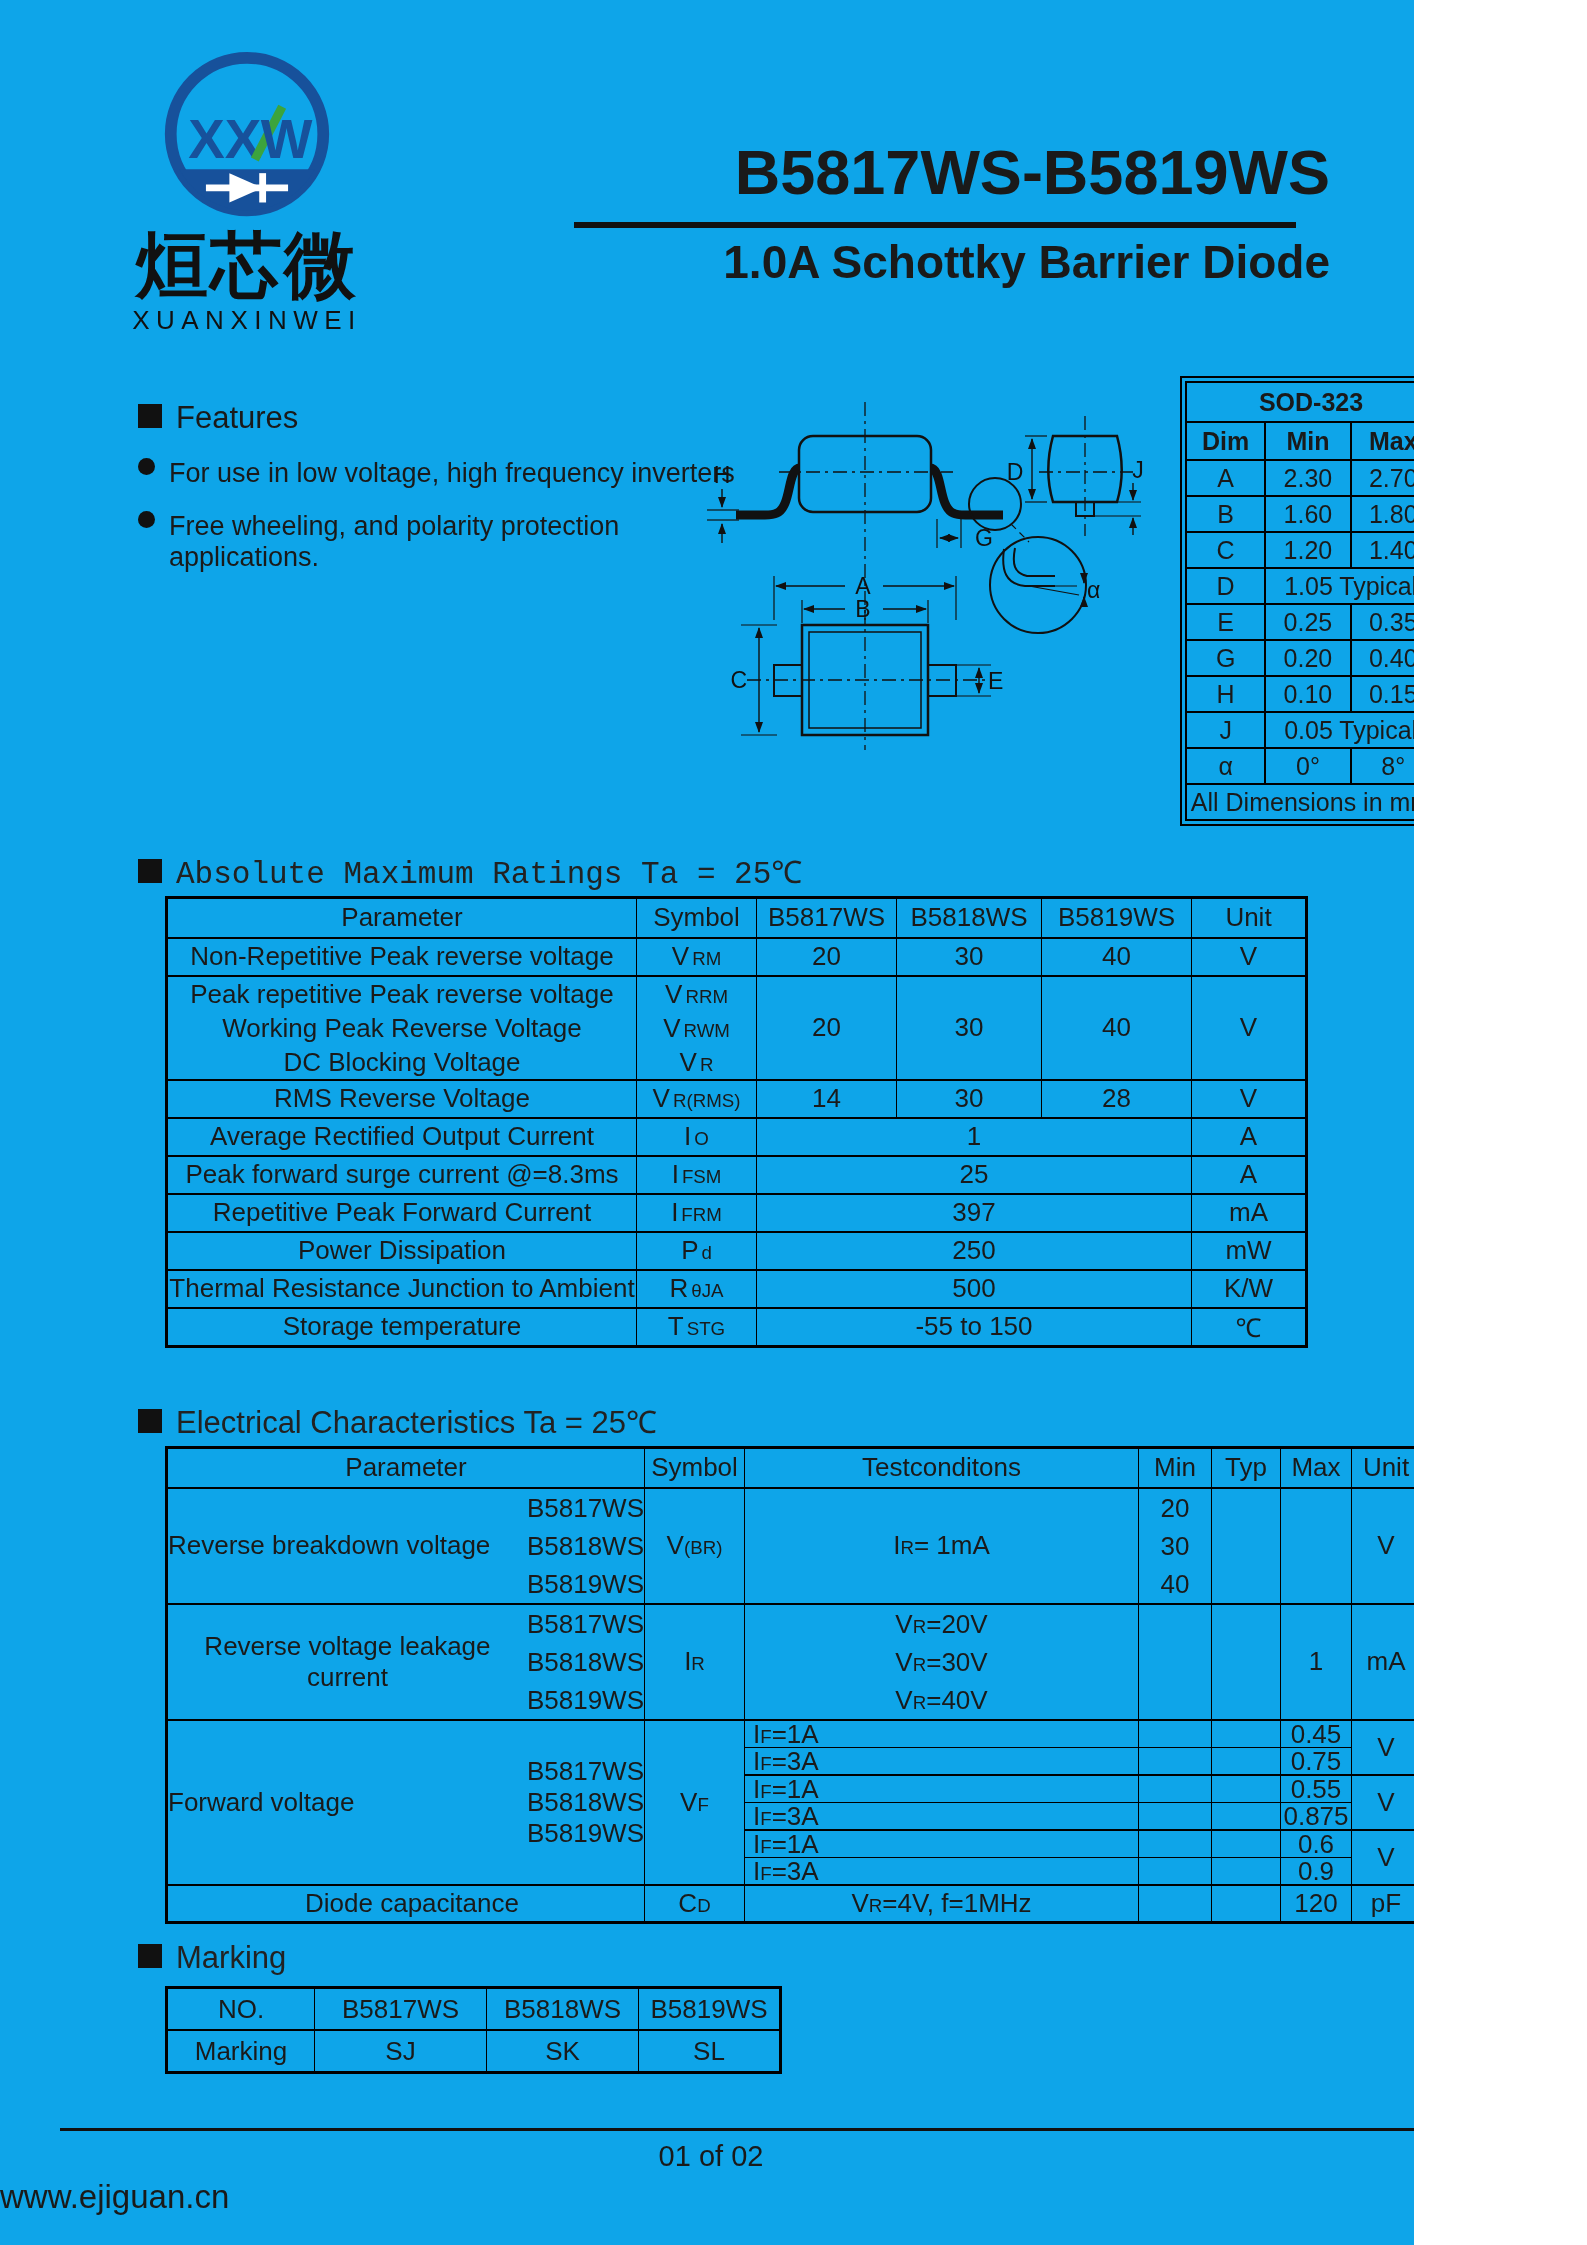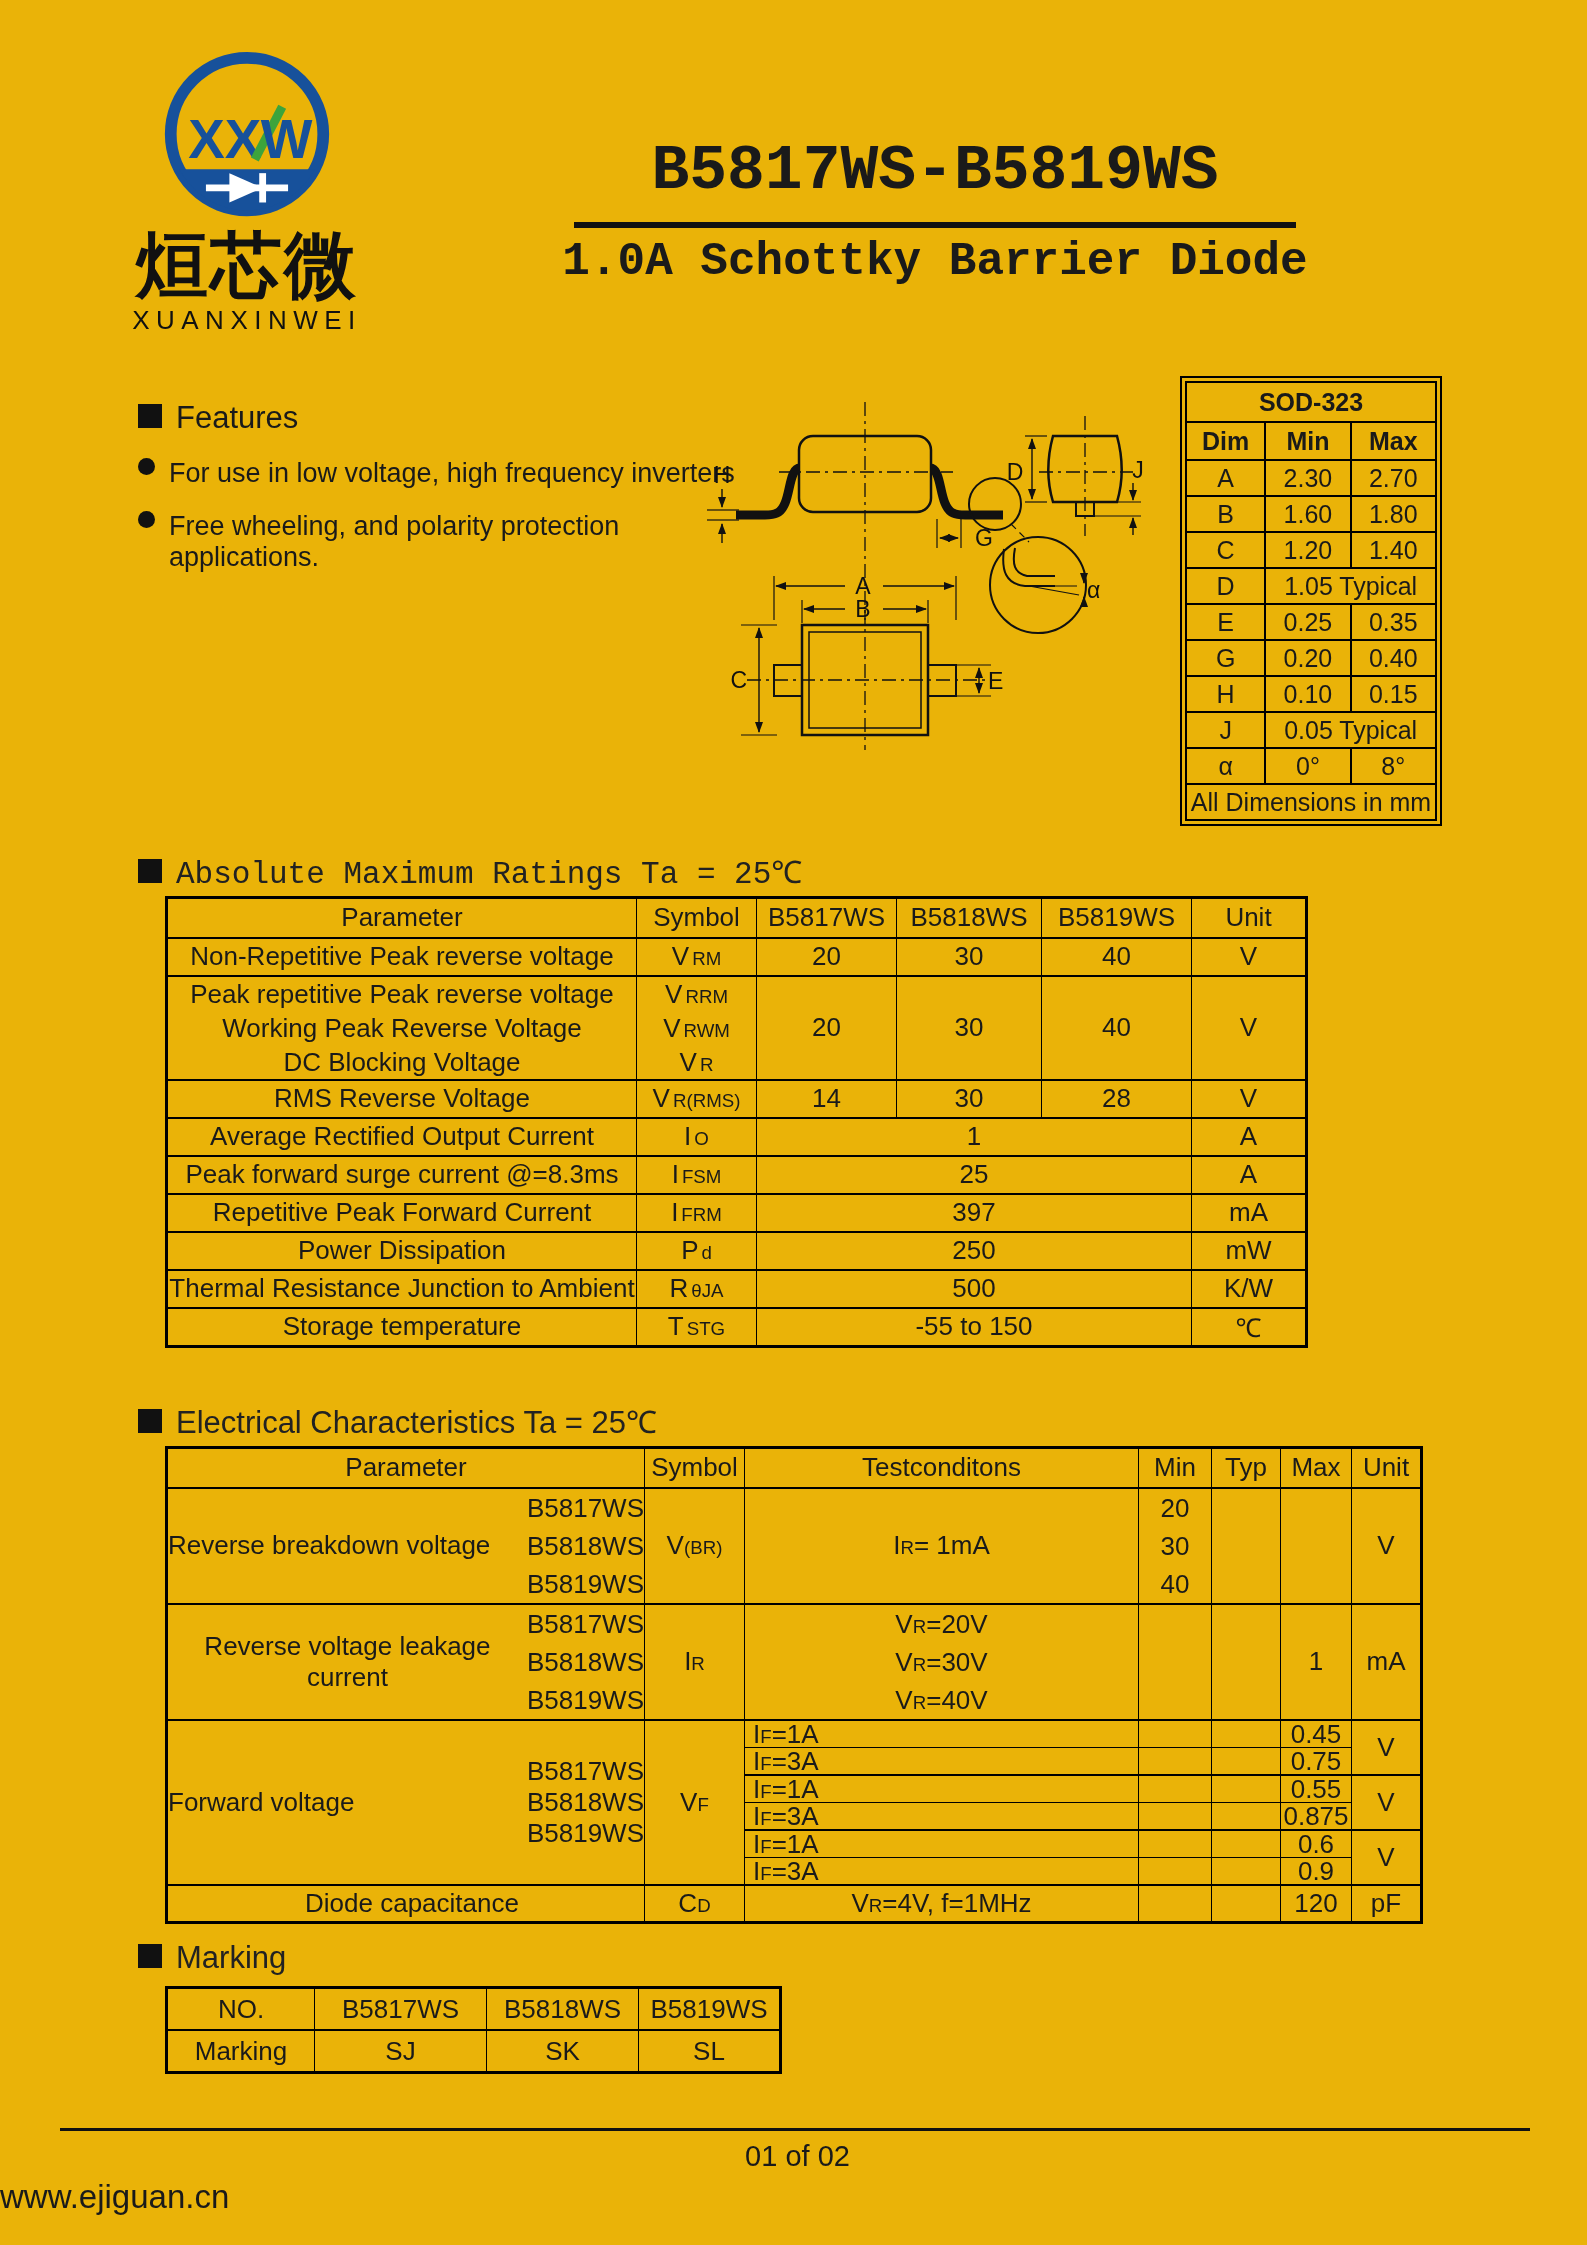--- a/index.html
+++ b/index.html
@@ -1,23 +1,23 @@
 <!DOCTYPE html>
 <html><head>
 <meta charset="utf-8">
 <style>
   html,body{margin:0;padding:0;background:#ffffff;}
-  .page{position:relative;width:1587px;height:2245px;background:#eab308;color:#1a1a1a;
+  .page{position:relative;width:1414px;height:2245px;background:#0ea5e9;color:#1a1a1a;
         font-family:"Liberation Sans",sans-serif;overflow:hidden;}
   
   .logo-block{position:absolute;left:122px;top:48px;width:250px;text-align:center;}
   .logo-cjk{font-size:72px;font-weight:bold;letter-spacing:2px;line-height:1.04;color:#111;}
   .logo-latin{font-size:26px;letter-spacing:6.5px;margin-top:2px;color:#111;}
   
-  .title-block{position:absolute;left:540px;top:136px;width:790px;text-align:center;font-family:Liberation Mono, monospace;}
+  .title-block{position:absolute;left:540px;top:136px;width:790px;text-align:right;}
   .doc-title{font-size:63px;font-weight:bold;line-height:72px;margin:0;}
   .title-rule{height:6px;background:#111;margin:14px 34px 6px 34px;}
   .doc-subtitle{font-size:46px;font-weight:bold;line-height:56px;margin:0;}
   
   .sec{position:absolute;font-size:31px;color:#222;}
   .sq{display:inline-block;width:24px;height:24px;background:#111;margin-right:14px;}
   
   .features{position:absolute;left:138px;top:400px;width:620px;}
   .features .head{font-size:31px;}
   .feat-item{font-size:27px;margin-top:22px;display:flex;align-items:flex-start;}

